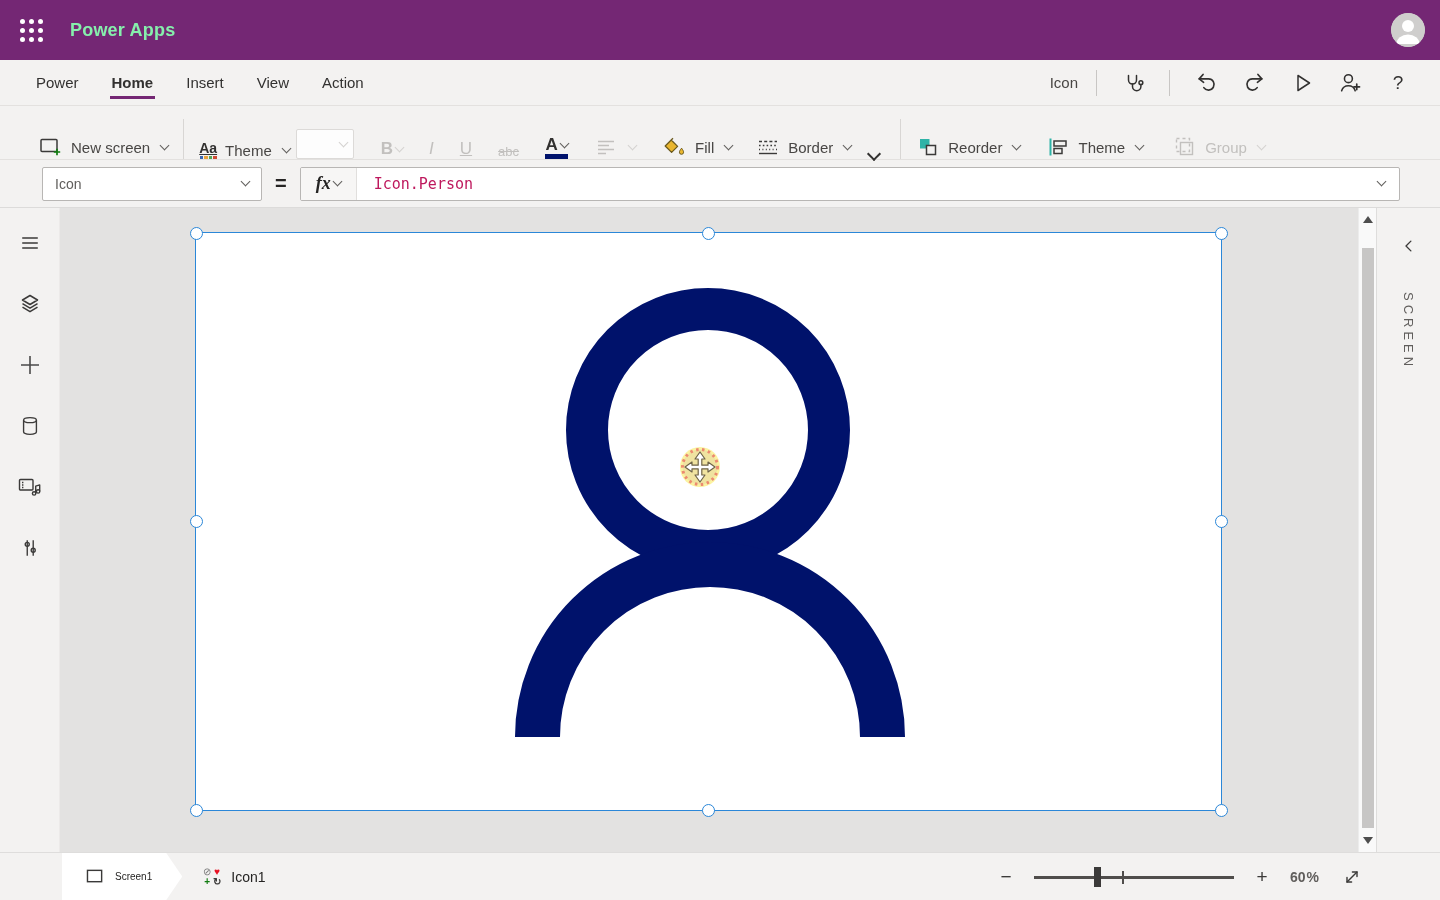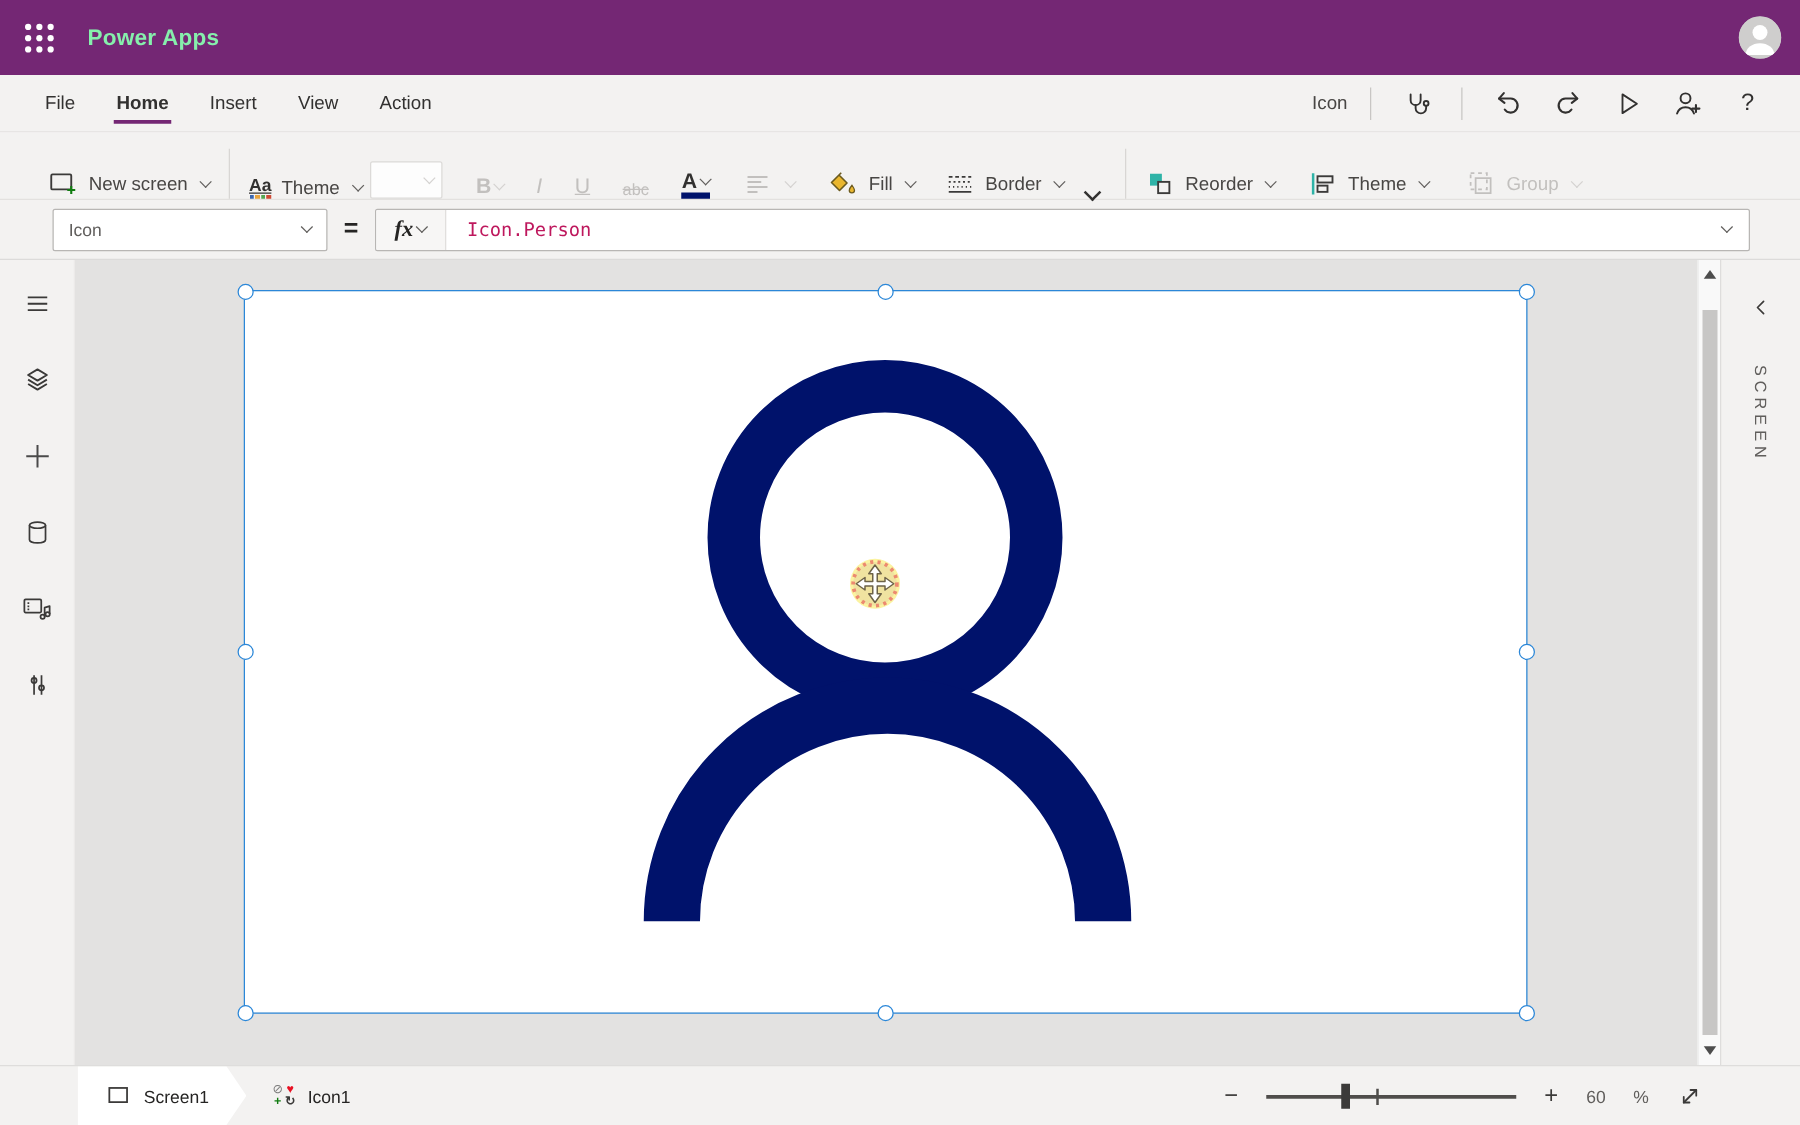--- a/index.html
+++ b/index.html
@@ -74,36 +74,36 @@
   .scroll-up { top:8px; border-bottom:7px solid #4d4d4d; }
   .scroll-down { bottom:8px; border-top:7px solid #4d4d4d; }
   .scroll-thumb { position:absolute; left:3px; width:12px; top:40px; bottom:24px; background:#c7c6c5; cursor:pointer; }
 
   .rightpanel { position:absolute; left:1376px; right:0; top:0; bottom:0; background:#f3f2f1; border-left:1px solid #dedddc; }
   .collapse-btn { position:absolute; top:24px; left:50%; transform:translateX(-50%); width:28px; height:28px; display:grid; place-items:center; color:#3b3a39; cursor:pointer; }
   .screen-label { position:absolute; top:84px; left:50%; transform:translateX(-50%); writing-mode:vertical-rl; font-size:13px; letter-spacing:4px; color:#605e5c; cursor:pointer; }
 
   
   .statusbar { position:absolute; left:0; right:0; bottom:0; height:48px; background:#f3f2f1; border-top:1px solid #dedddc; display:flex; align-items:center; }
-  .screen-tab { height:100%; background:#fff; display:flex; align-items:center; gap:10px; padding:0 30px 0 24px; margin-left:62px; clip-path:polygon(0 0, calc(100% - 16px) 0, 100% 50%, calc(100% - 16px) 100%, 0 100%); font-size:14px; color:#252423; cursor:pointer; flex:none; }
+  .screen-tab { height:100%; background:#fff; display:flex; align-items:center; gap:10px; padding:0 30px 0 24px; margin-left:62px; clip-path:polygon(0 0, calc(100% - 16px) 0, 100% 50%, calc(100% - 16px) 100%, 0 100%); font-size:10px; color:#252423; cursor:pointer; flex:none; }
   .icon-tab { display:flex; align-items:center; gap:9px; margin-left:20px; font-size:14px; color:#252423; cursor:pointer; }
   .mini-grid { display:grid; grid-template-columns:10px 10px; line-height:10px; font-size:10px; font-style:normal; text-align:center; }
   .mini-grid i { font-style:normal; }
   .g-no { color:#7a7a7a; }
   .g-heart { color:#e81123; }
   .g-plus { color:#107c10; font-weight:700; }
   .g-sync { color:#3b3a39; font-weight:700; }
 
   .zoom-cluster { margin-left:auto; margin-right:78px; display:flex; align-items:center; gap:17px; }
   .zoom-btn { font-size:19px; color:#3b3a39; cursor:pointer; width:22px; text-align:center; }
   .zoom-slider { position:relative; width:200px; height:22px; cursor:pointer; }
   .zs-track { position:absolute; top:10px; left:0; right:0; height:3px; background:#4f4d4b; }
   .zs-thumb { position:absolute; top:1px; left:60px; width:7px; height:20px; background:#3b3a39; cursor:pointer; }
   .zs-tick { position:absolute; top:5px; left:88px; width:2px; height:13px; background:#4f4d4b; }
-  .zoom-readout { display:flex; gap:22px; font-size:14px; color:#605e5c; }
+  .zoom-readout { display:flex; gap:1px; font-size:14px; color:#605e5c;font-weight:bold; }
   .expand-btn { display:grid; place-items:center; cursor:pointer; color:#3b3a39; margin-left:6px; }
 </style>
 </head>
 <body>
 
 <div class="header">
   <div class="waffle">
     <span class="waffle-grid">
         <i></i>
         <i></i>
@@ -122,21 +122,21 @@
       <svg width="34" height="34" viewBox="0 0 34 34">
         <circle cx="17" cy="17" r="17" fill="#cfcecd"></circle>
         <circle cx="17" cy="13" r="6" fill="#fff"></circle>
         <path d="M5.5 31a11.5 9.5 0 0 1 23 0z" fill="#fff"></path>
       </svg>
     </div>
   </div>
 </div>
 
 <div class="menubar">
-  <div class="menu-item">File</div>
+  <div class="menu-item">Power</div>
   <div class="menu-item active">Home</div>
   <div class="menu-item">Insert</div>
   <div class="menu-item">View</div>
   <div class="menu-item">Action</div>
 
   <div class="menubar-right">
     <span class="context-label">Icon</span>
     <span class="mb-divider"></span>
     <span class="icon-btn">
       <svg width="24" height="24" viewBox="0 0 24 24" fill="none" stroke="currentColor" stroke-width="1.5" stroke-linecap="round">

